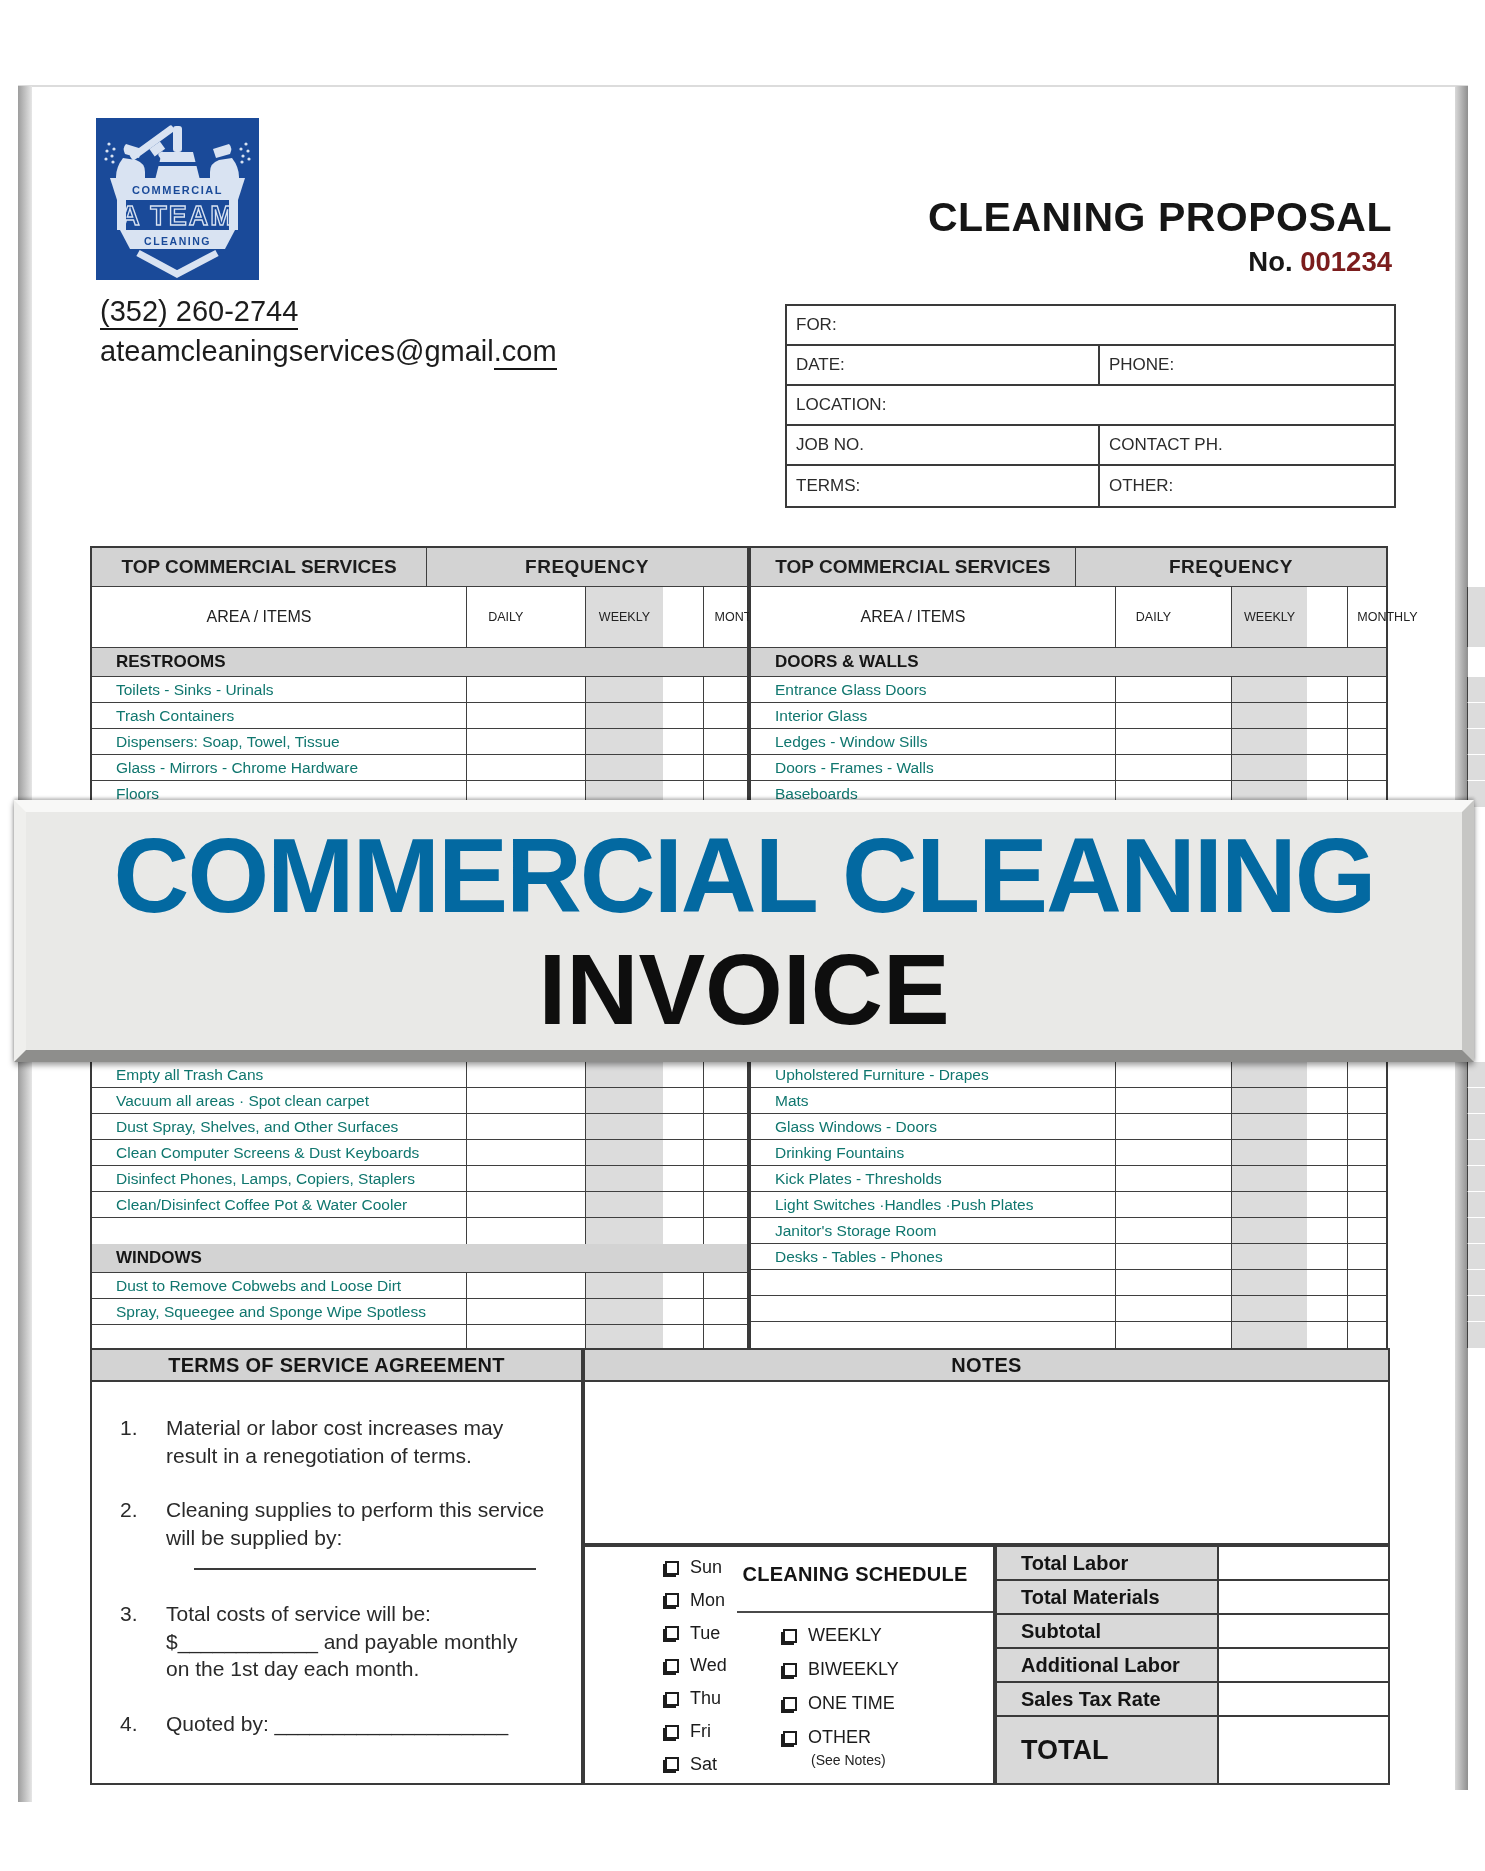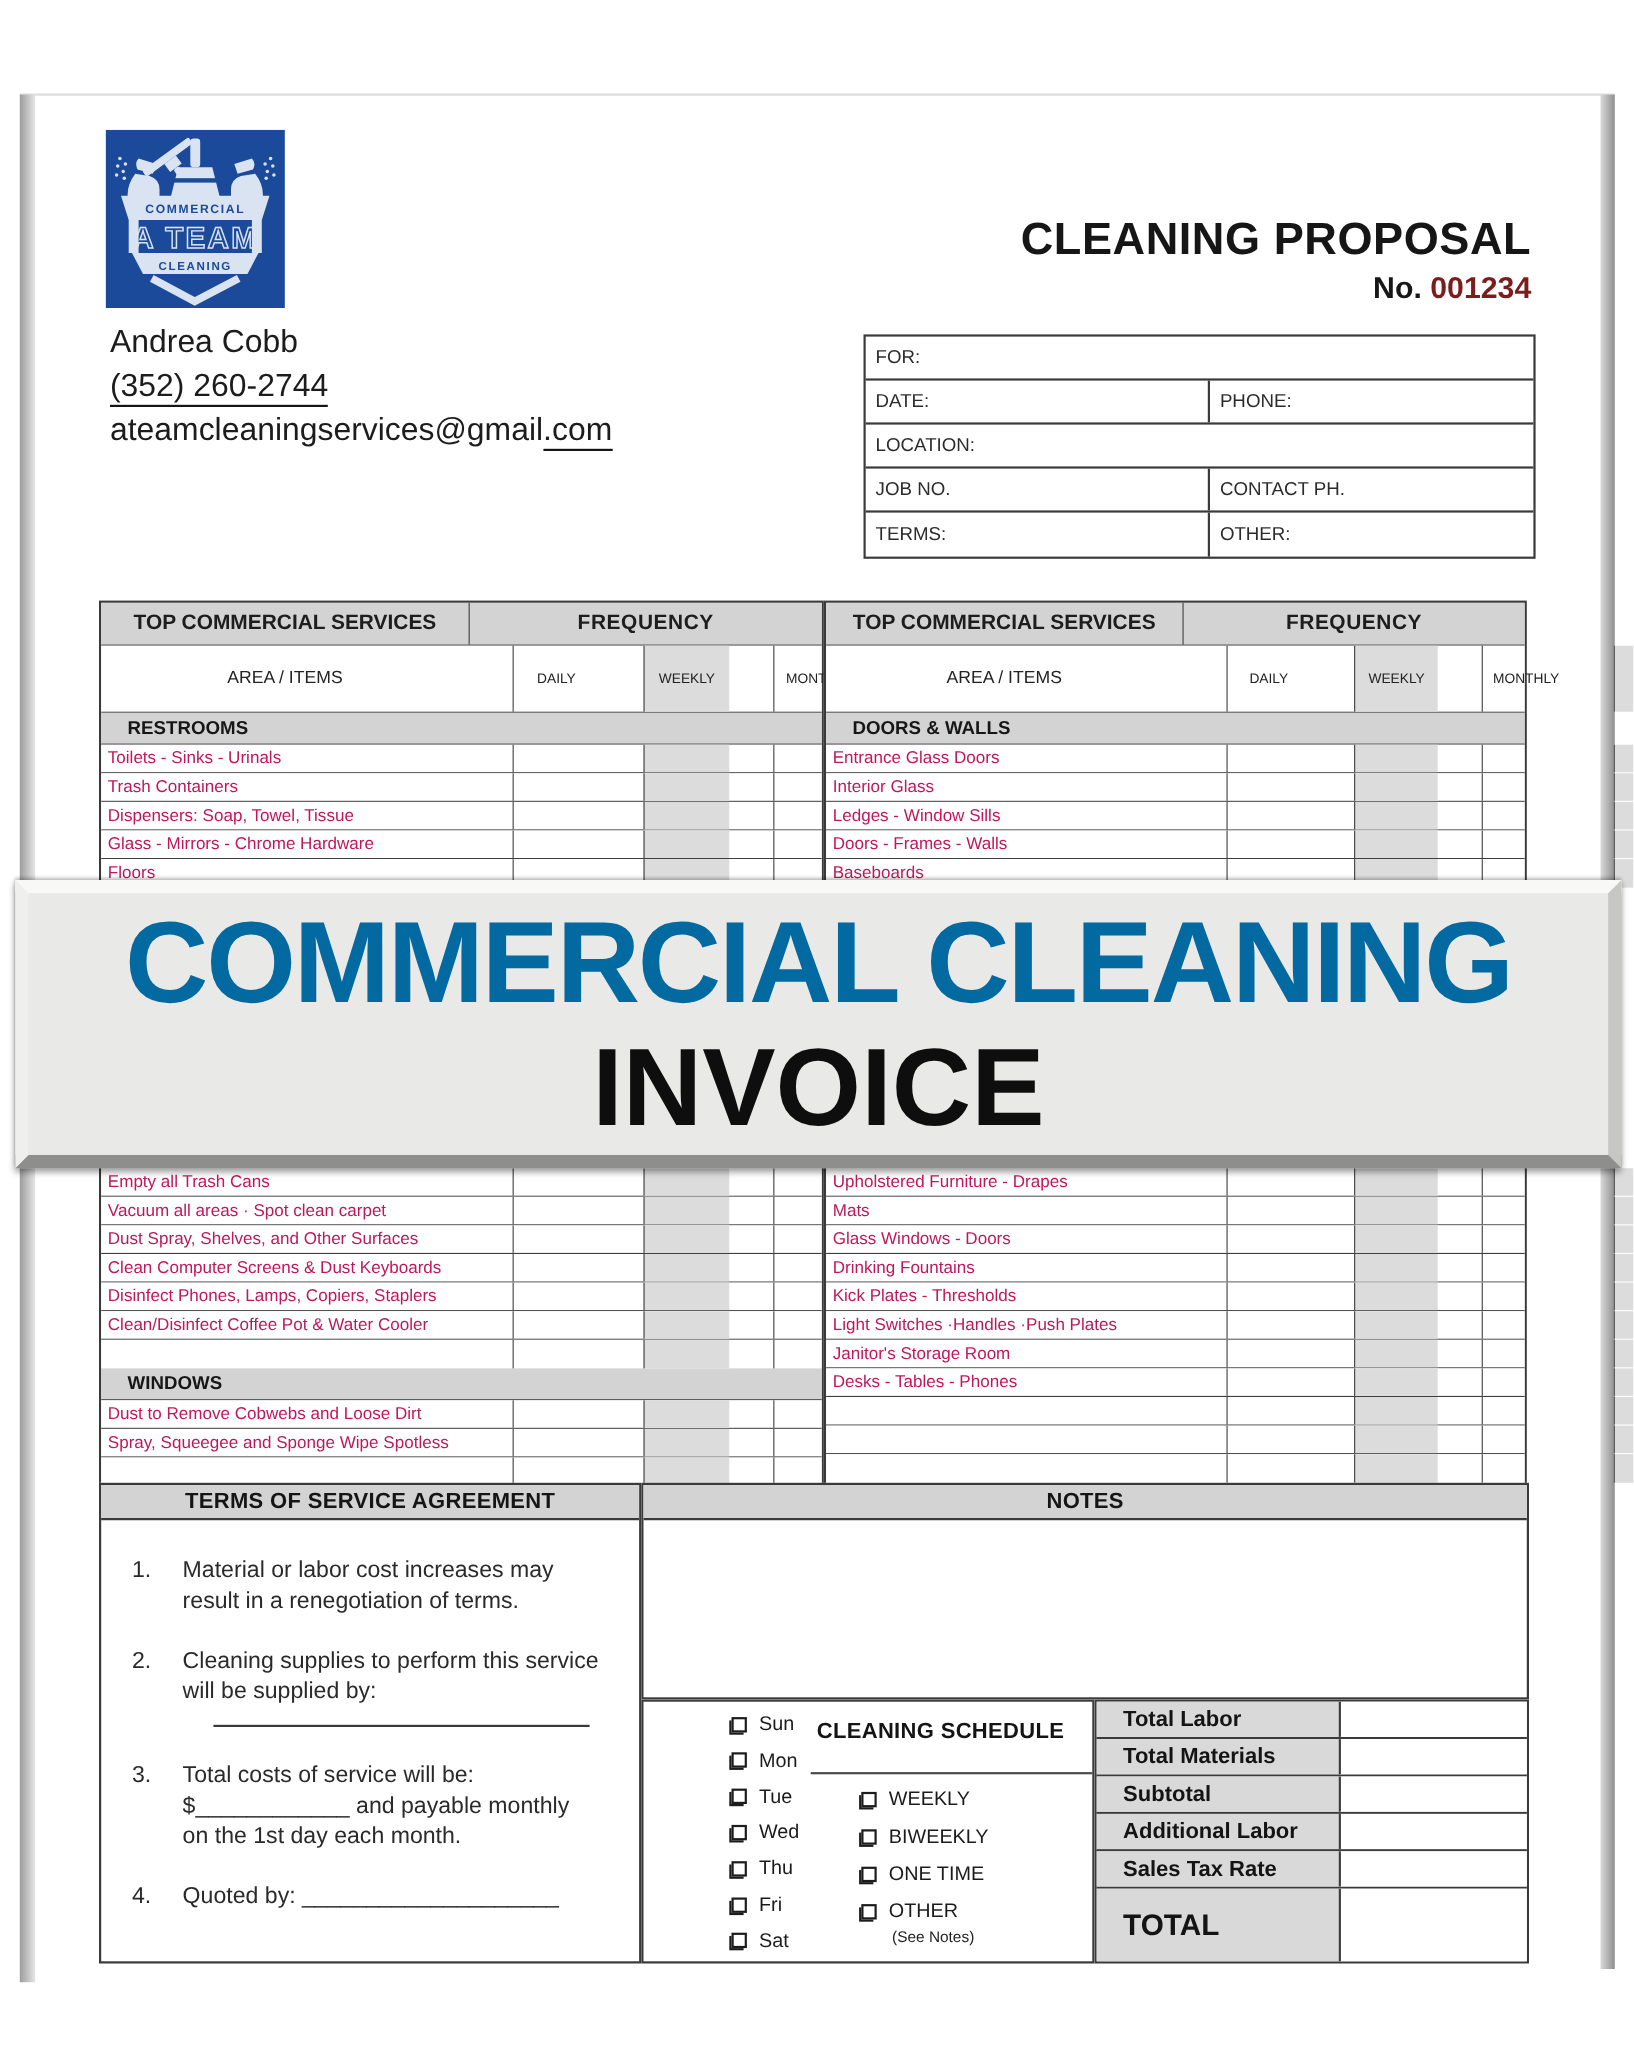--- a/index.html
+++ b/index.html
@@ -47,21 +47,21 @@
   .sv-head > div { display:flex; align-items:center; justify-content:center; font-weight:bold; font-size:19px; color:#1d1d1d; }
   .sv-head .fq { border-left:1.5px solid #3f3f3f; letter-spacing:.5px; }
   .sv-sub { height:61px; border-bottom:1.5px solid #3f3f3f; background:#fff; }
   .sv-sub > div { display:flex; align-items:center; justify-content:center; }
   .sv-sub .ai { font-size:16px; color:#222; }
   .sv-sub .c { border-left:1.5px solid #3f3f3f; font-size:12.5px; color:#222; }
   .sv-section { height:29px; background:#d3d3d3; border-bottom:1.5px solid #3f3f3f;
                 display:flex; align-items:center; padding-left:24px; font-weight:bold; font-size:17px; color:#161616; }
   .srow { height:26px; border-bottom:1.5px solid #3f3f3f; background:#fff; }
   .srow:last-child { border-bottom:none; }
-  .srow .lbl { display:flex; align-items:center; padding:0 6px; font-size:15.5px; color:#be185d;
+  .srow .lbl { display:flex; align-items:center; padding:0 24px; font-size:15.5px; color:#0f766e;
                white-space:nowrap; overflow:hidden; }
   .srow .fc { border-left:1.5px solid #3f3f3f; }
   .shade { background:#dcdcdc; }
   .repeat { display:contents; }
 
   
   .banner { position:absolute; left:14px; top:800px; width:1460px; height:262px; z-index:6;
             background:#e9e9e7; border:12px solid;
             border-color:#f8f8f7 #c6c6c4 #8e8e8c #efefed;
             box-shadow:0 3px 6px rgba(0,0,0,.4), 0 -2px 3px rgba(0,0,0,.22);
@@ -150,21 +150,20 @@
       <rect x="133" y="82" width="9" height="30"></rect>
       <path d="M24 112 L139 112 L129 131 L34 131 Z"></path>
       <path d="M42 135 L81 156 L121 135" fill="none" stroke="#d9e3f2" stroke-width="7"></path>
     </g>
     <text x="81.5" y="76" font-size="11" font-weight="bold" fill="#1a4a99" text-anchor="middle" letter-spacing="1.5">COMMERCIAL</text>
     <text x="81.5" y="107" font-size="27" font-weight="bold" fill="none" stroke="#d9e3f2" stroke-width="1.3" text-anchor="middle" letter-spacing="2">A TEAM</text>
     <text x="81.5" y="127" font-size="10.5" font-weight="bold" fill="#1a4a99" text-anchor="middle" letter-spacing="1.5">CLEANING</text>
   </svg>
 
   <div class="contact">
-    <div>Andrea Cobb</div>
     <div><span class="u">(352) 260-2744</span></div>
     <div><span>ateamcleaningservices@gmail</span><span class="u">.com</span></div>
   </div>
 
   <div class="titleblock">
     <div class="doc-title">CLEANING PROPOSAL</div>
     <div class="doc-no">
       <span>No.</span> <span class="num">001234</span>
     </div>
   </div>

